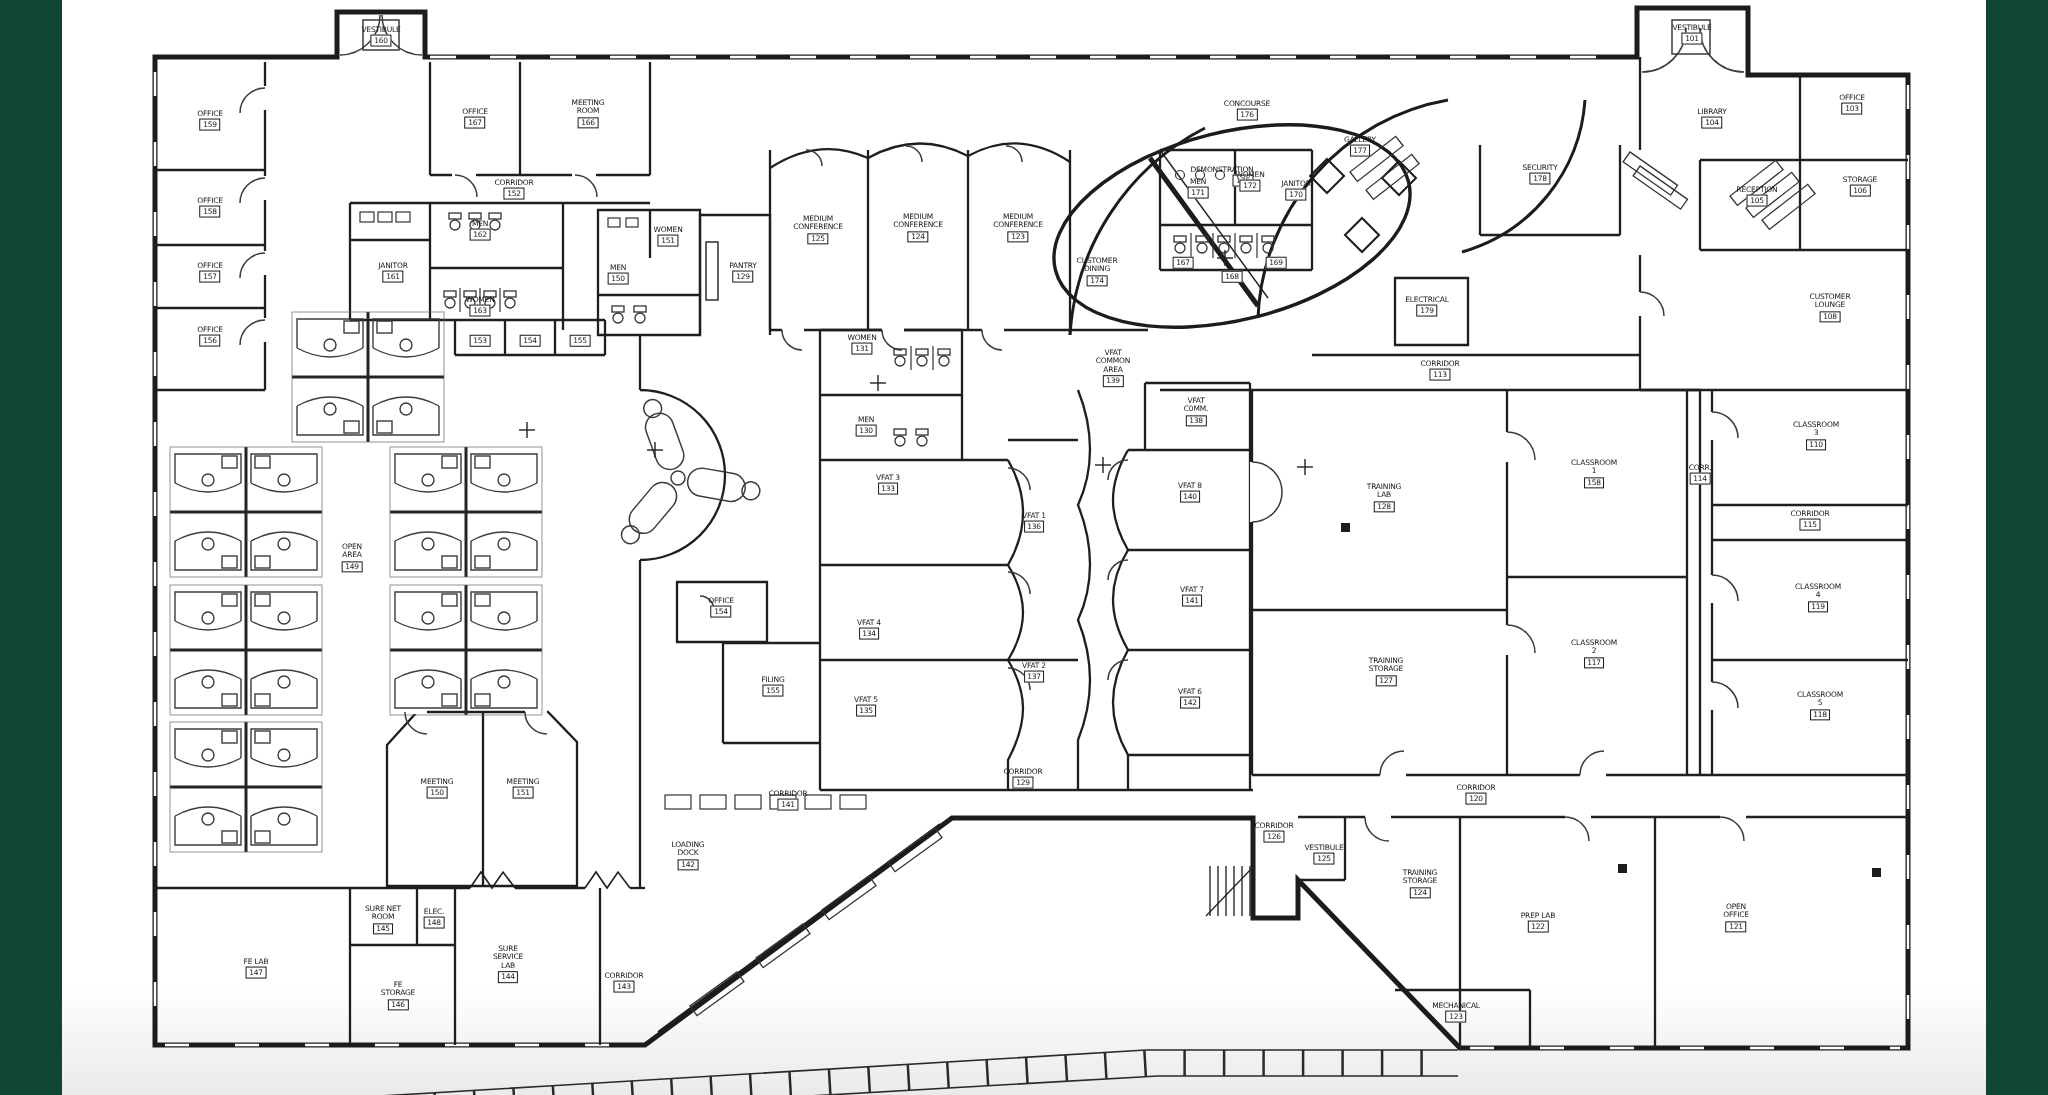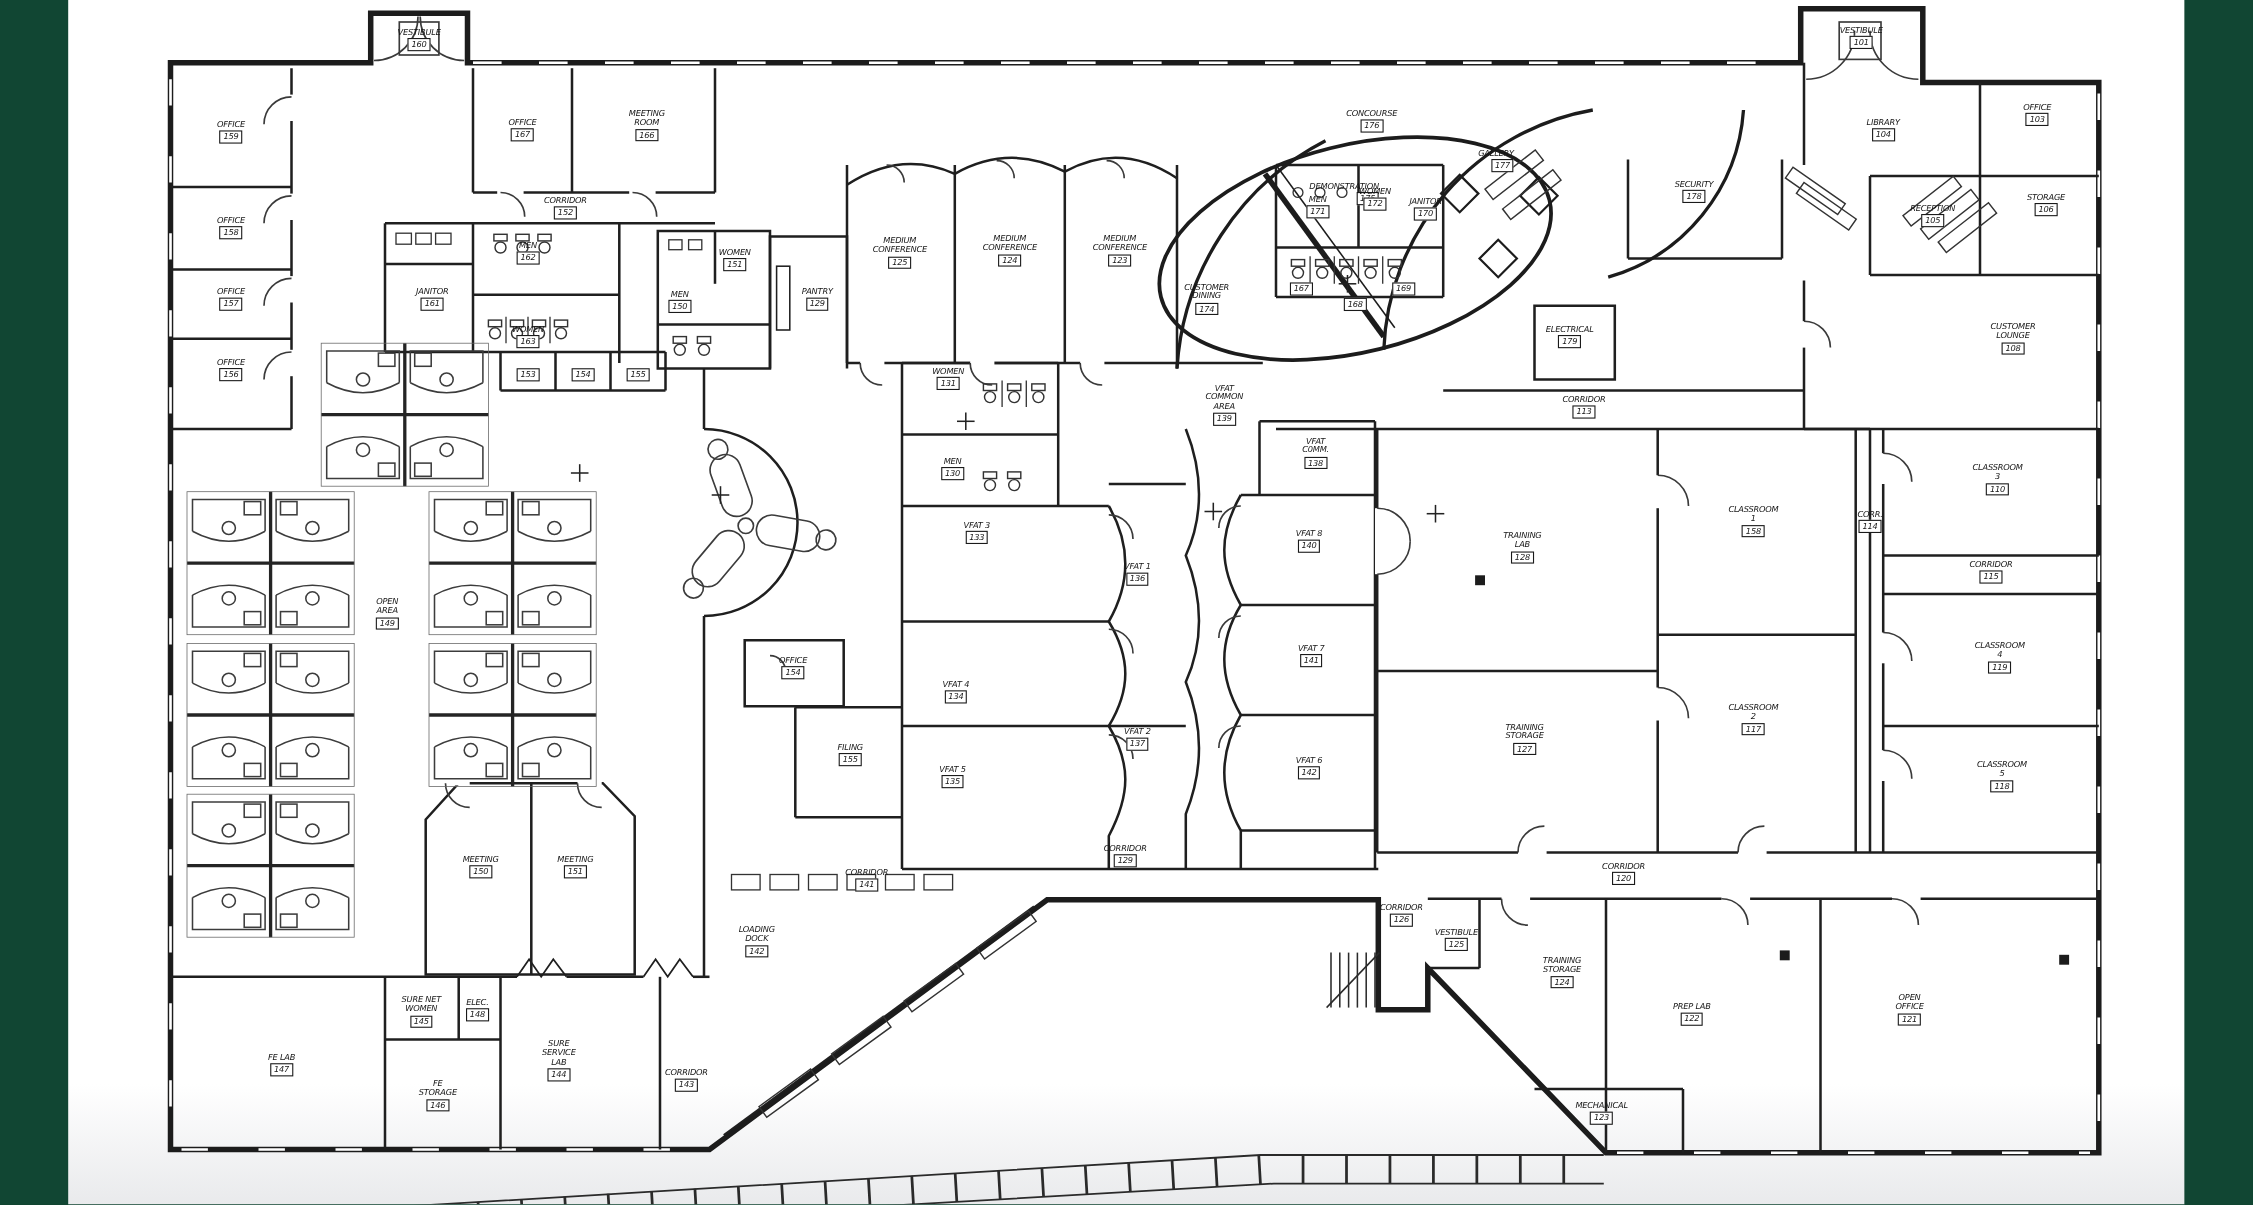--- a/index.html
+++ b/index.html
@@ -1,16 +1,16 @@
 <!DOCTYPE html>
 <html><head>
 <meta charset="utf-8">
 <style>
   html,body{margin:0;padding:0;background:#114633;width:2048px;height:1095px;overflow:hidden;}
-  #stage{position:relative;width:1668px;height:1095px;background:#114633;font-family:"DejaVu Sans",sans-serif;font-style:italic;}
+  #stage{position:relative;width:1668px;height:1095px;background:#114633;font-family:"DejaVu Sans",sans-serif;}
   #paper{position:absolute;left:62px;top:0;width:1924px;height:1095px;
          background:linear-gradient(180deg,#ffffff 0%,#ffffff 90%,#e9eaec 100%);}
   #plansvg{position:absolute;left:0;top:0;width:2048px;height:1095px;}
   #labels{position:absolute;left:0;top:0;width:2048px;height:1095px;}
   .rl{position:absolute;transform:translate(-50%,-50%);text-align:center;
       font-size:7.5px;line-height:1.12;color:#161616;white-space:pre-line;
       font-family:"DejaVu Sans",sans-serif;letter-spacing:-0.2px;}
   .rl .num{display:inline-block;border:1.2px solid #1a1a1a;background:#fff;
       padding:0 2.5px;font-size:7.5px;line-height:9.5px;margin-top:1px;color:#161616;}
   .bar{position:absolute;top:0;height:1095px;background:#114633;}
@@ -423,21 +423,21 @@
       <div class="rl" style="left: 818px; top: 230px;"><div>MEDIUM
 CONFERENCE</div><span class="num">125</span></div>
       <div class="rl" style="left: 918px; top: 228px;"><div>MEDIUM
 CONFERENCE</div><span class="num">124</span></div>
       <div class="rl" style="left: 1018px; top: 228px;"><div>MEDIUM
 CONFERENCE</div><span class="num">123</span></div>
       <div class="rl" style="left: 1097px; top: 272px;"><div>CUSTOMER
 DINING</div><span class="num">174</span></div>
       <div class="rl" style="left: 1247px; top: 110px;"><div>CONCOURSE</div><span class="num">176</span></div>
       <div class="rl" style="left: 1222px; top: 176px; text-align: right;"><div>DEMONSTRATION</div><span class="num">175</span></div>
-      <div class="rl" style="left: 1360px; top: 146px; text-align: right;"><div>GALLERY</div><span class="num">177</span></div>
+      <div class="rl" style="left: 1360px; top: 146px;"><div>GALLERY</div><span class="num">177</span></div>
       <div class="rl" style="left: 1427px; top: 306px;"><div>ELECTRICAL</div><span class="num">179</span></div>
       <div class="rl" style="left: 1440px; top: 370px;"><div>CORRIDOR</div><span class="num">113</span></div>
       <div class="rl" style="left: 1540px; top: 174px;"><div>SECURITY</div><span class="num">178</span></div>
       <div class="rl" style="left: 1692px; top: 34px;"><div>VESTIBULE</div><span class="num">101</span></div>
       <div class="rl" style="left: 1712px; top: 118px;"><div>LIBRARY</div><span class="num">104</span></div>
       <div class="rl" style="left: 1852px; top: 104px;"><div>OFFICE</div><span class="num">103</span></div>
       <div class="rl" style="left: 1757px; top: 196px;"><div>RECEPTION</div><span class="num">105</span></div>
       <div class="rl" style="left: 1860px; top: 186px;"><div>STORAGE</div><span class="num">106</span></div>
       <div class="rl" style="left: 1830px; top: 308px;"><div>CUSTOMER
 LOUNGE</div><span class="num">108</span></div>
@@ -482,21 +482,21 @@
 5</div><span class="num">118</span></div>
       <div class="rl" style="left: 352px; top: 558px;"><div>OPEN
 AREA</div><span class="num">149</span></div>
       <div class="rl" style="left: 437px; top: 788px;"><div>MEETING</div><span class="num">150</span></div>
       <div class="rl" style="left: 523px; top: 788px;"><div>MEETING</div><span class="num">151</span></div>
       <div class="rl" style="left: 788px; top: 800px;"><div>CORRIDOR</div><span class="num">141</span></div>
       <div class="rl" style="left: 1023px; top: 778px;"><div>CORRIDOR</div><span class="num">129</span></div>
       <div class="rl" style="left: 688px; top: 856px;"><div>LOADING
 DOCK</div><span class="num">142</span></div>
       <div class="rl" style="left: 383px; top: 920px;"><div>SURE NET
-WOMEN</div><span class="num">145</span></div>
+ROOM</div><span class="num">145</span></div>
       <div class="rl" style="left: 434px; top: 918px;"><div>ELEC.</div><span class="num">148</span></div>
       <div class="rl" style="left: 256px; top: 968px;"><div>FE LAB</div><span class="num">147</span></div>
       <div class="rl" style="left: 398px; top: 996px;"><div>FE
 STORAGE</div><span class="num">146</span></div>
       <div class="rl" style="left: 508px; top: 964px;"><div>SURE
 SERVICE
 LAB</div><span class="num">144</span></div>
       <div class="rl" style="left: 624px; top: 982px;"><div>CORRIDOR</div><span class="num">143</span></div>
       <div class="rl" style="left: 1476px; top: 794px;"><div>CORRIDOR</div><span class="num">120</span></div>
       <div class="rl" style="left: 1274px; top: 832px;"><div>CORRIDOR</div><span class="num">126</span></div>

